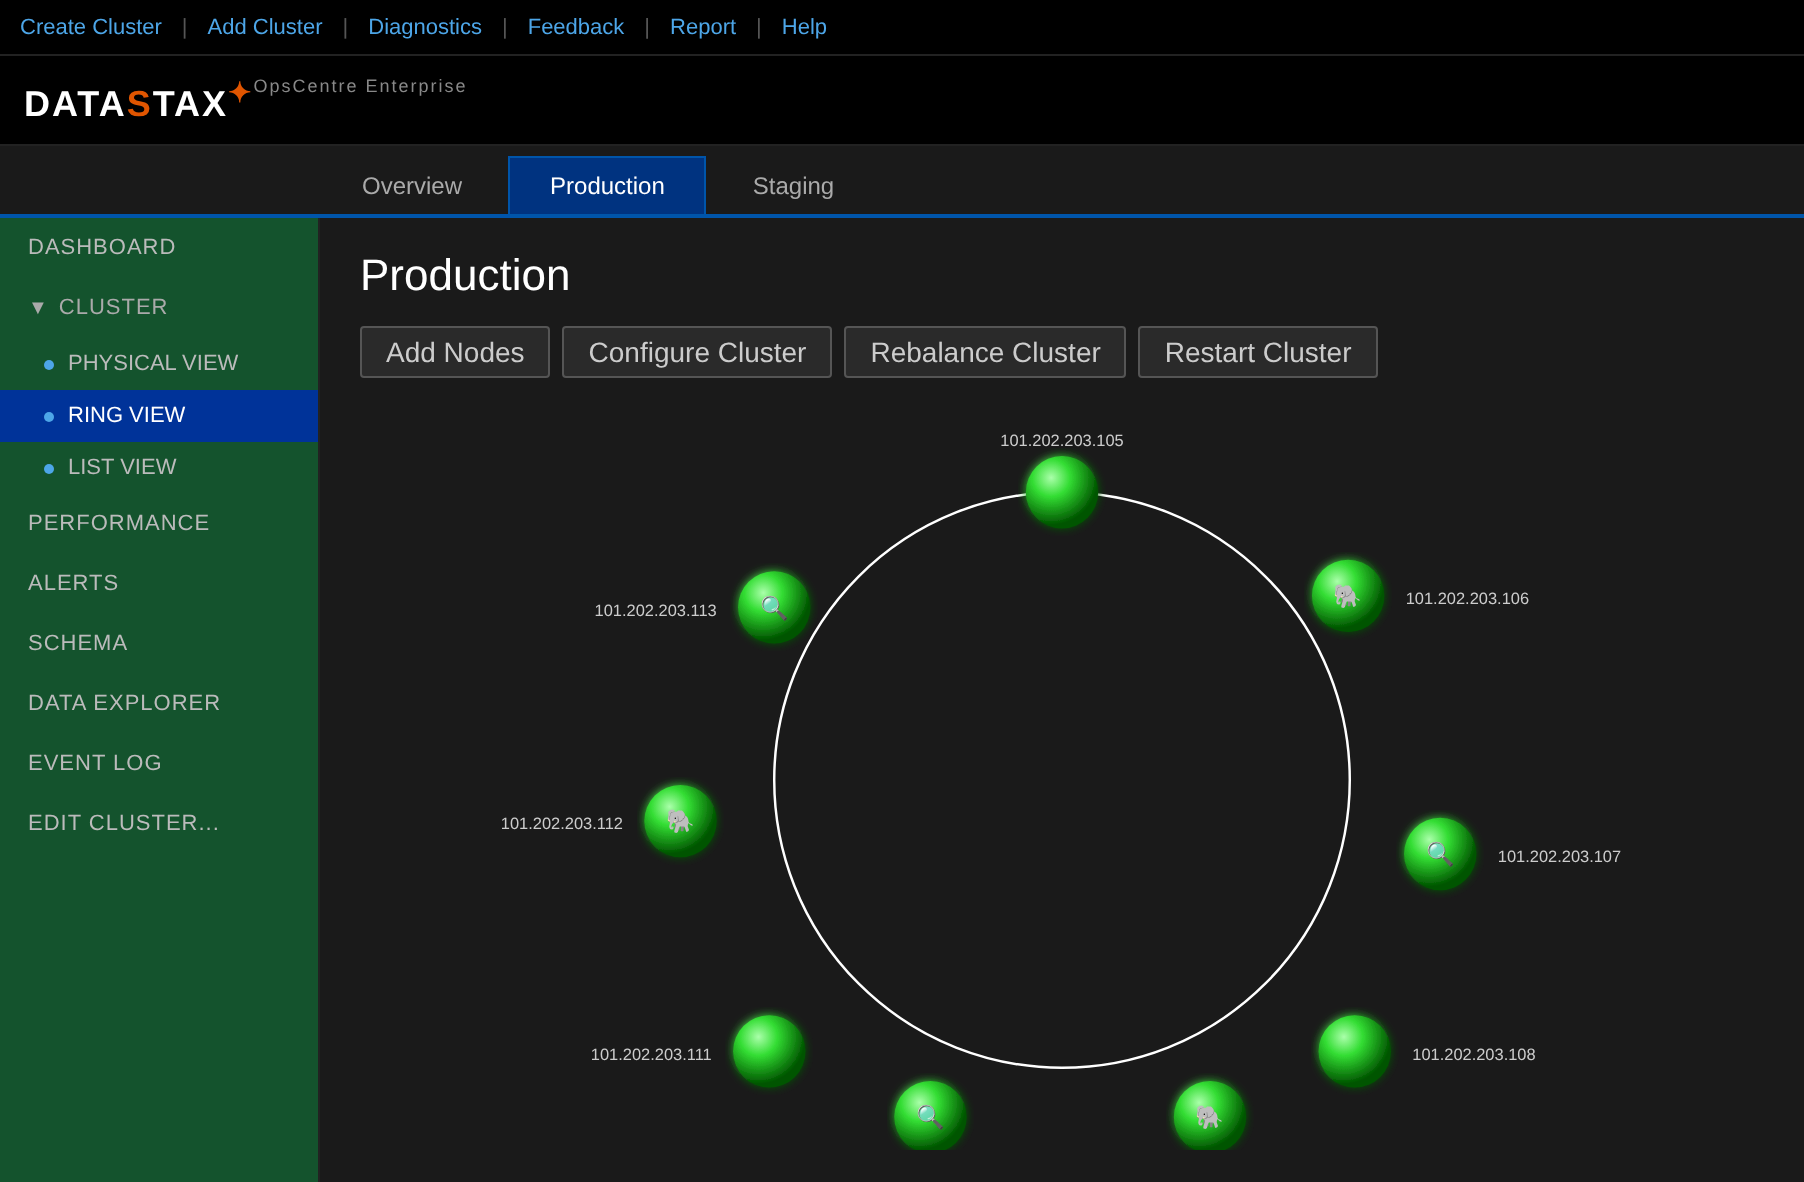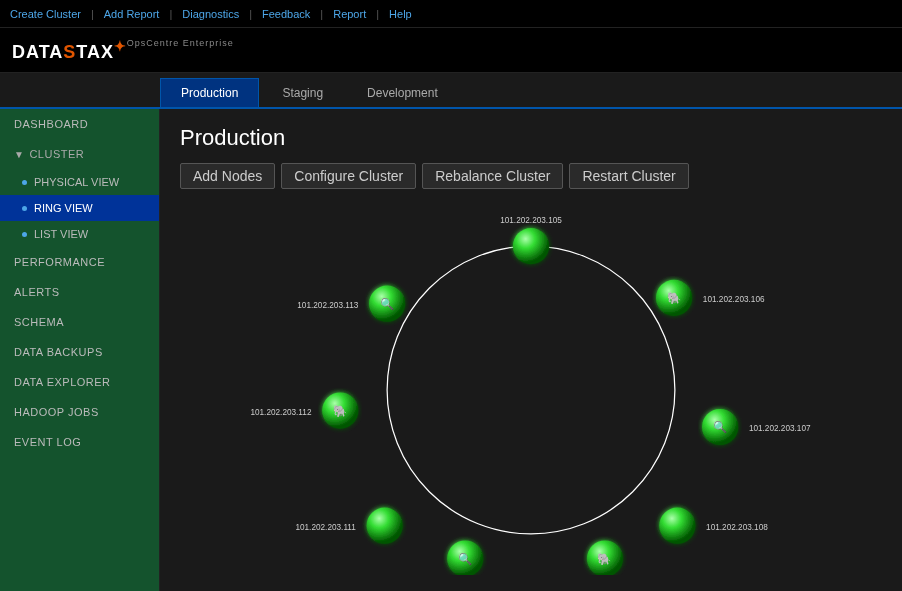--- a/index.html
+++ b/index.html
@@ -197,44 +197,44 @@
       fill: #ccc;
       font-family: Arial, sans-serif;
     }
   </style>
 </head>
 <body>
 
 <div id="top-nav">
   <a href="#">Create Cluster</a>
   <span class="separator">|</span>
-  <a href="#">Add Report</a>
+  <a href="#">Add Cluster</a>
   <span class="separator">|</span>
   <a href="#">Diagnostics</a>
   <span class="separator">|</span>
   <a href="#">Feedback</a>
   <span class="separator">|</span>
   <a href="#">Report</a>
   <span class="separator">|</span>
   <a href="#">Help</a>
 </div>
 
 <div id="header">
   <div id="logo-area">
     <div id="logo-datastax">
       DATA<span>S</span>TAX<span style="color:#e05500;font-size:20px;vertical-align:super;font-size:14px;">✦</span>
     </div>
     <div id="logo-sub">OpsCentre Enterprise</div>
   </div>
 </div>
 
 <div id="tab-bar">
+  <div class="tab">Overview</div>
   <div class="tab active">Production</div>
   <div class="tab">Staging</div>
-  <div class="tab">Development</div>
 </div>
 
 <div id="main-layout">
 
   <div id="sidebar">
     <div class="sidebar-item">DASHBOARD</div>
     <div class="sidebar-section-header">
       <span class="arrow">▼</span>
       <span>CLUSTER</span>
     </div>
@@ -246,24 +246,23 @@
       <span class="dot"></span>
       <span>RING VIEW</span>
     </div>
     <div class="sidebar-sub-item">
       <span class="dot"></span>
       <span>LIST VIEW</span>
     </div>
     <div class="sidebar-item">PERFORMANCE</div>
     <div class="sidebar-item">ALERTS</div>
     <div class="sidebar-item">SCHEMA</div>
-    <div class="sidebar-item">DATA BACKUPS</div>
     <div class="sidebar-item">DATA EXPLORER</div>
-    <div class="sidebar-item">HADOOP JOBS</div>
     <div class="sidebar-item">EVENT LOG</div>
+    <div class="sidebar-item">EDIT CLUSTER...</div>
   </div>
 
   <div id="content">
     <div id="page-title">Production</div>
     <div id="action-buttons">
       <button class="action-btn">Add Nodes</button>
       <button class="action-btn">Configure Cluster</button>
       <button class="action-btn">Rebalance Cluster</button>
       <button class="action-btn">Restart Cluster</button>
     </div>

